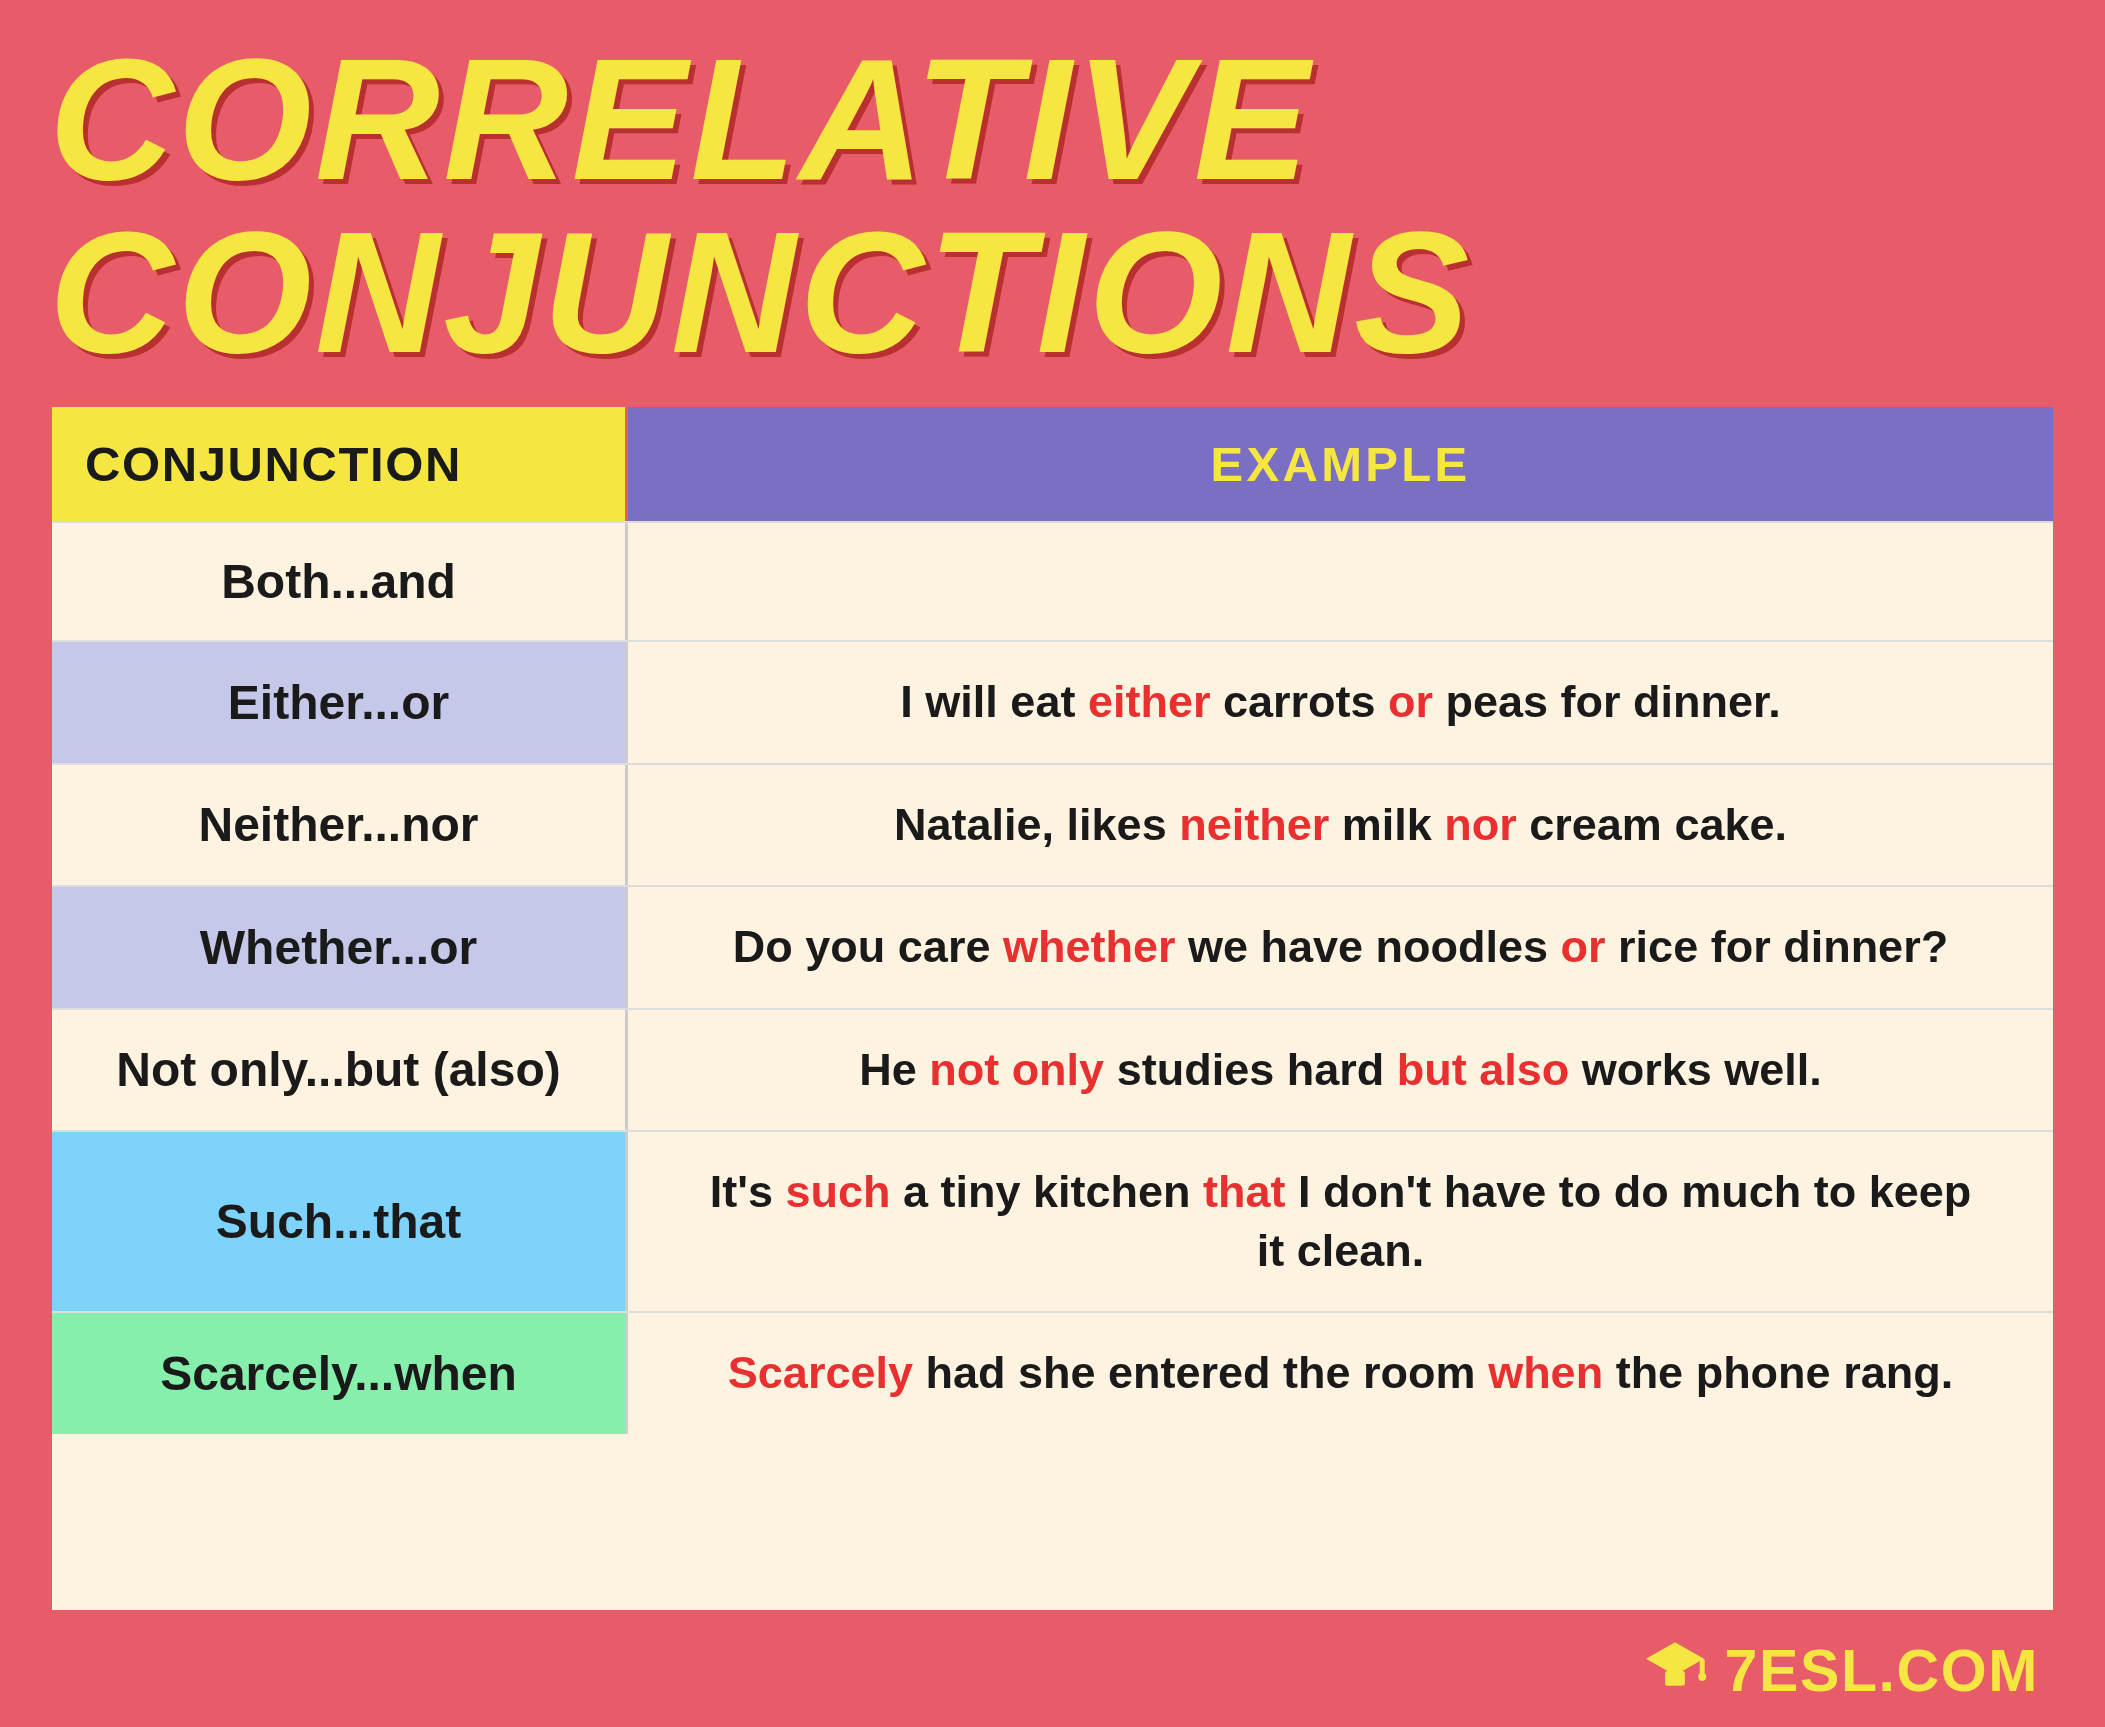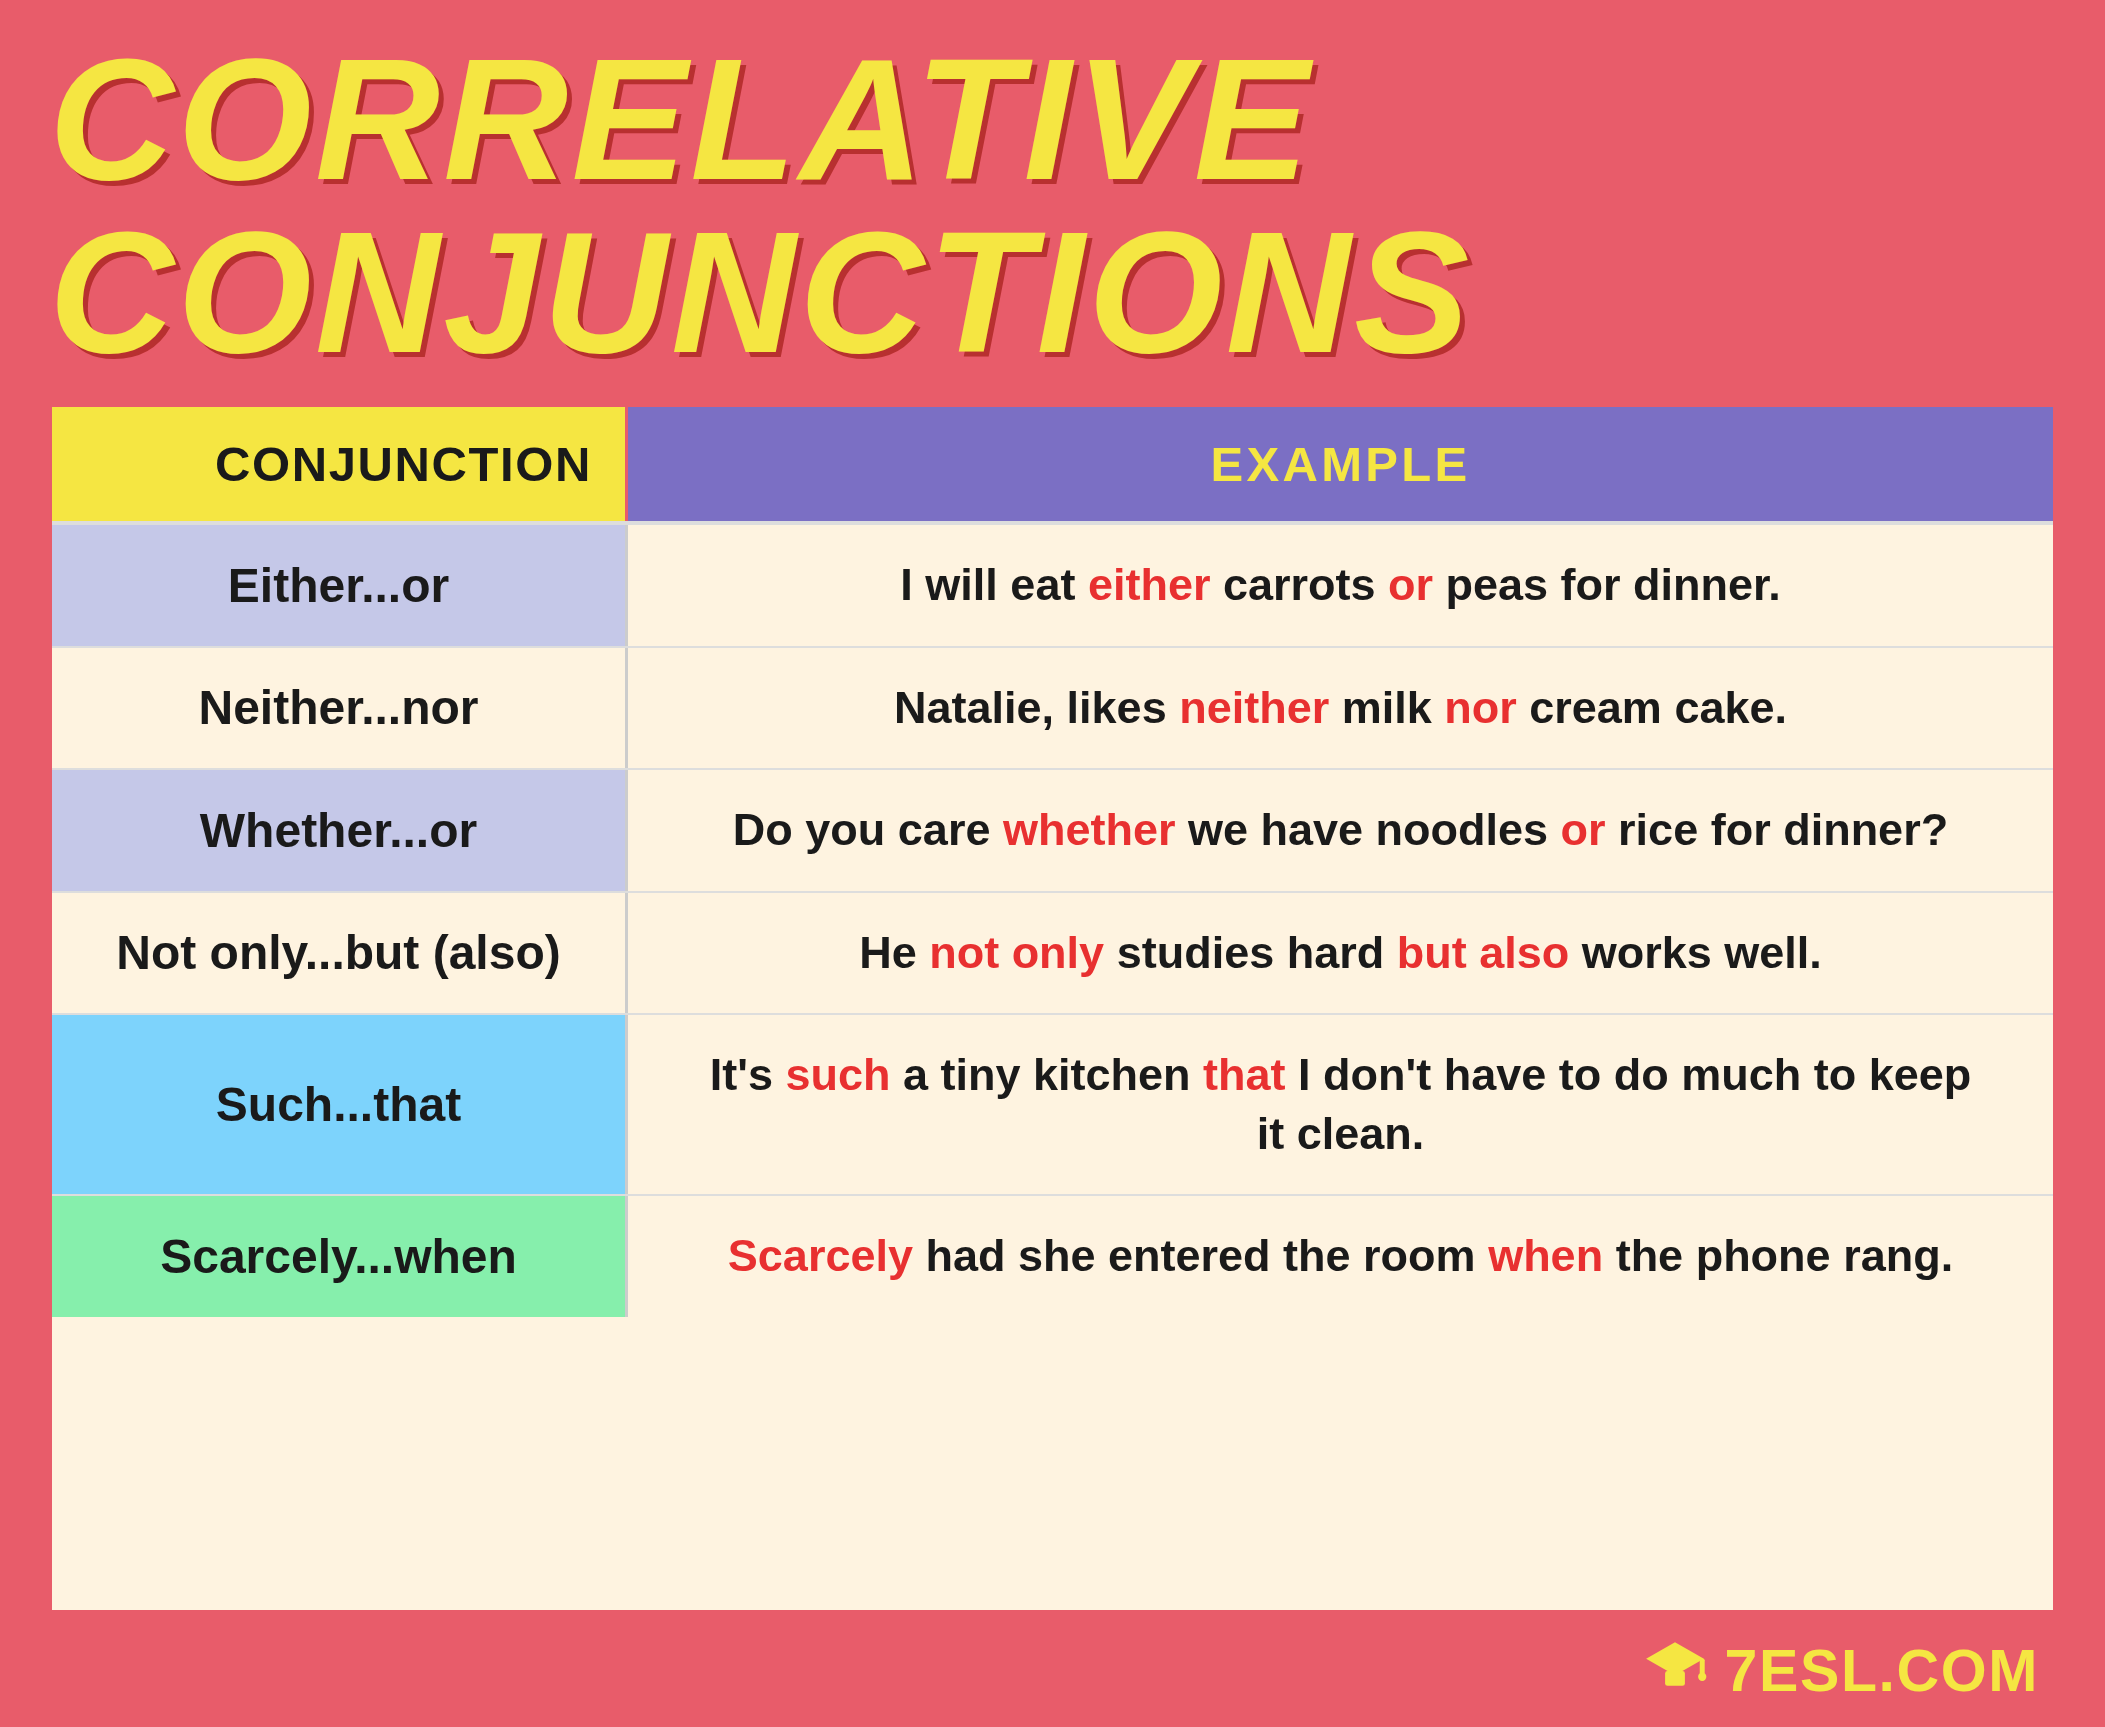--- a/index.html
+++ b/index.html
@@ -73,21 +73,21 @@
       background: transparent;
       flex-shrink: 0;
     }
 
     .header-conjunction {
       width: 576px;
       background: #f5e642;
       padding: 29px 33px;
       display: flex;
       align-items: center;
-      justify-content: flex-end;
+      justify-content: flex-start;
       border-right: 3.3px solid #e85c6a;
       flex-shrink: 0;
     }
 
     .header-conjunction-text {
       font-size: 49px;
       font-weight: 900;
       color: #1a1a1a;
       letter-spacing: 1.6px;
     }
@@ -220,20 +220,23 @@
       <div class="header-conjunction">
         <span class="header-conjunction-text">CONJUNCTION</span>
       </div>
       <div class="header-example">
         <span class="header-example-text">EXAMPLE</span>
       </div>
     </div>
 
     <div id="table-body">
         <div class="data-row">
+          <div class="conjunction-cell" style="background: rgb(254, 243, 224);">
+            <span class="conjunction-text">Both...and</span>
+          </div>
         </div>
         <div class="data-row">
           <div class="conjunction-cell" style="background: rgb(197, 200, 232);">
             <span class="conjunction-text">Either...or</span>
           </div>
           <div class="example-cell">
             <span class="example-text">I will eat <span class="highlight">either</span> carrots <span class="highlight">or</span> peas for dinner.</span>
           </div>
         </div>
         <div class="data-row">

